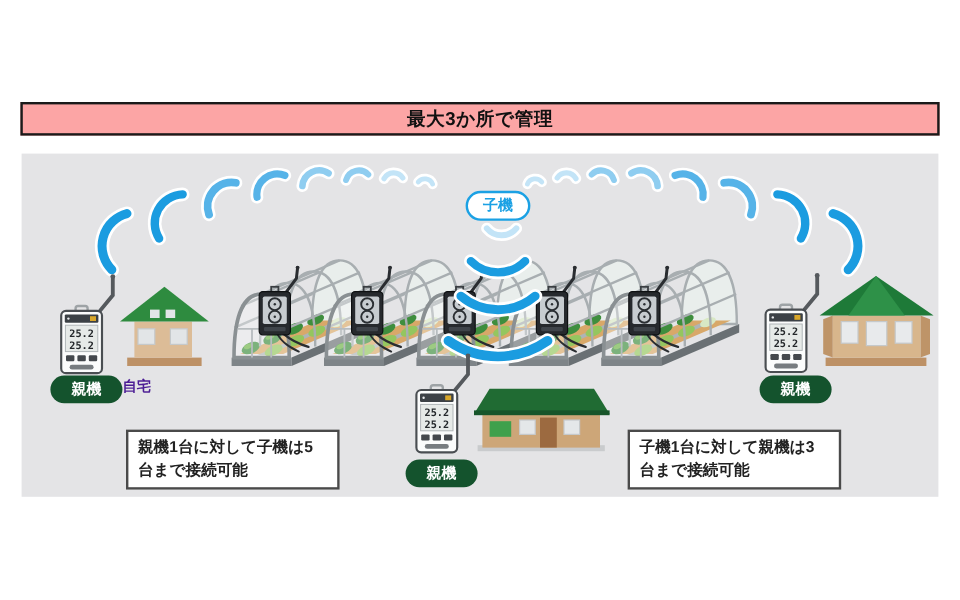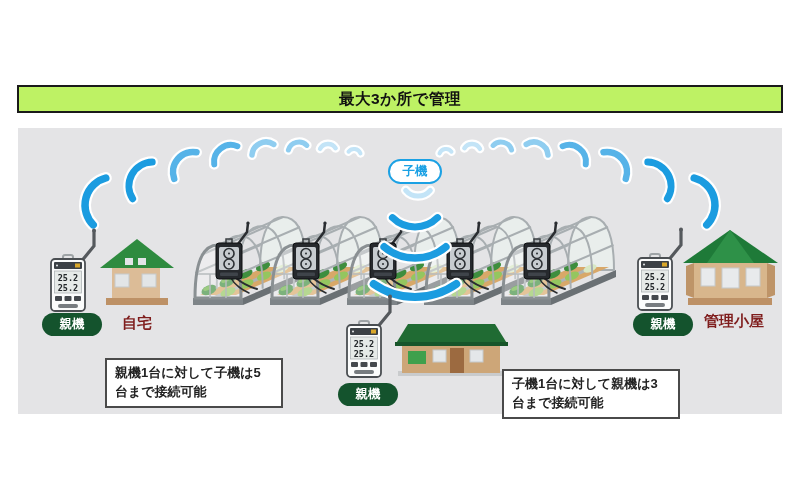--- a/index.html
+++ b/index.html
@@ -1,27 +1,27 @@
 <!DOCTYPE html>
 <html><head>
 <meta charset="utf-8">
 <style>
   html,body{margin:0;padding:0;background:#fff;}
   .page{position:relative;width:800px;height:500px;background:#ffffff;overflow:hidden;
         font-family:"Liberation Sans","DejaVu Sans",sans-serif;}
   .title-box{position:absolute;left:17px;top:85px;width:766px;height:28px;box-sizing:border-box;
-        border:2px solid #1a1a1a;background:#bef264;display:flex;align-items:center;justify-content:center;
+        border:2px solid #1a1a1a;background:#fca5a5;display:flex;align-items:center;justify-content:center;
         font-size:15.5px;font-weight:bold;color:#111;letter-spacing:.5px;}
   .panel{position:absolute;left:18px;top:128px;width:764px;height:286px;background:#e4e4e6;}
   .panel svg{position:absolute;left:0;top:0;}
   .pill{position:absolute;display:flex;align-items:center;justify-content:center;
         font-size:12.5px;font-weight:bold;border-radius:13px;box-sizing:border-box;}
   .pill-parent{background:#14532d;color:#fff;}
   .pill-child{background:#fff;color:#1ba1e4;border:2.5px solid #1ba1e4;}
-  .loc-label{position:absolute;text-align:center;font-size:15px;font-weight:600;color:#7f1d1d;}
+  .loc-label{position:absolute;text-align:left;font-size:12px;font-weight:600;color:#4c1d95;}
   .note{position:absolute;width:178px;box-sizing:border-box;background:#fff;border:2px solid #4a4a4a;
         padding:4px 8px;font-size:13px;line-height:1.45;color:#222;font-weight:600;}
 </style>
 </head>
 <body>
 
 <div class="page">
 
   <div class="title-box">
     <span>最大3か所で管理</span>
@@ -196,18 +196,17 @@
       <span>親機</span>
     </div>
     <div class="pill pill-parent" style="left:615px;top:185px;width:60px;height:23px;">
       <span>親機</span>
     </div>
     <div class="pill pill-parent" style="left:320px;top:255px;width:60px;height:23px;">
       <span>親機</span>
     </div>
 
     <div class="loc-label" style="left:84px;top:186px;width:70px;">自宅</div>
-    <div class="loc-label" style="left:666px;top:184px;width:100px;">管理小屋</div>
 
     <div class="note" style="left:87px;top:230px;">親機1台に対して子機は5台まで接続可能</div>
-    <div class="note" style="left:484px;top:230px;margin-top:11px;">子機1台に対して親機は3台まで接続可能</div>
+    <div class="note" style="left:505px;top:230px;">子機1台に対して親機は3台まで接続可能</div>
   </div>
 </div>
 
 </body></html>

